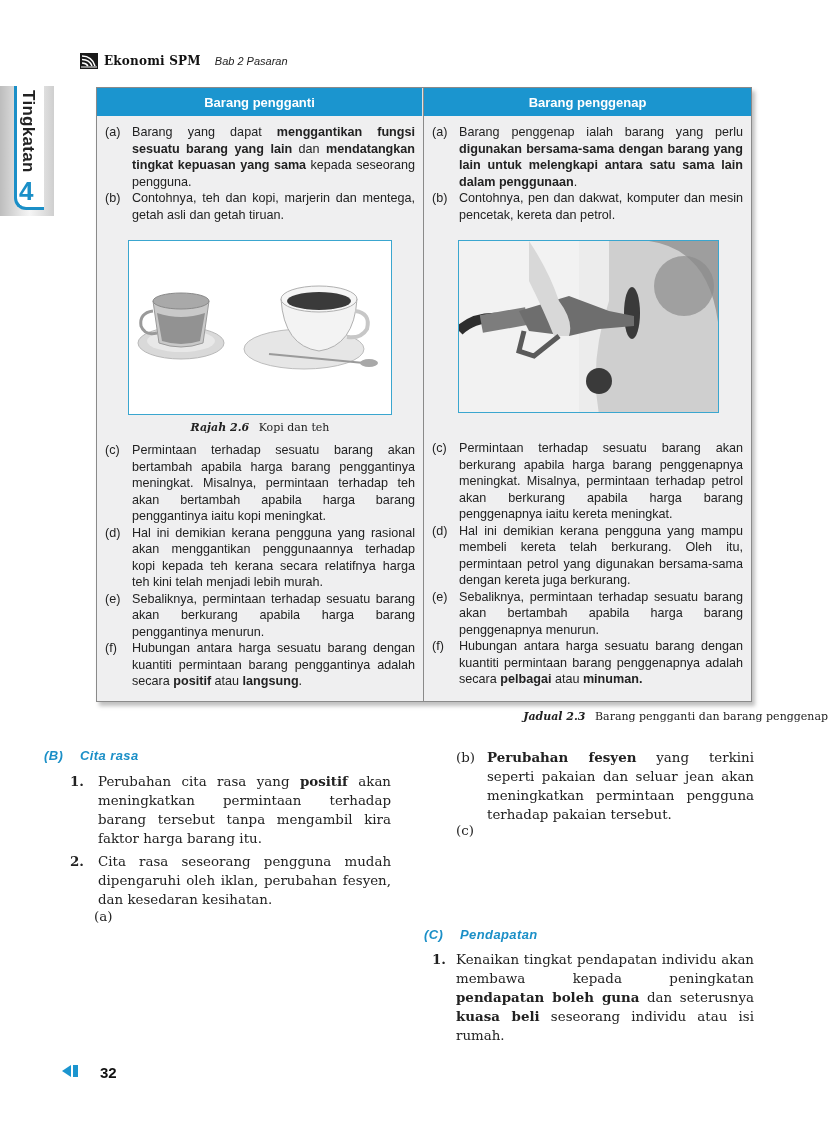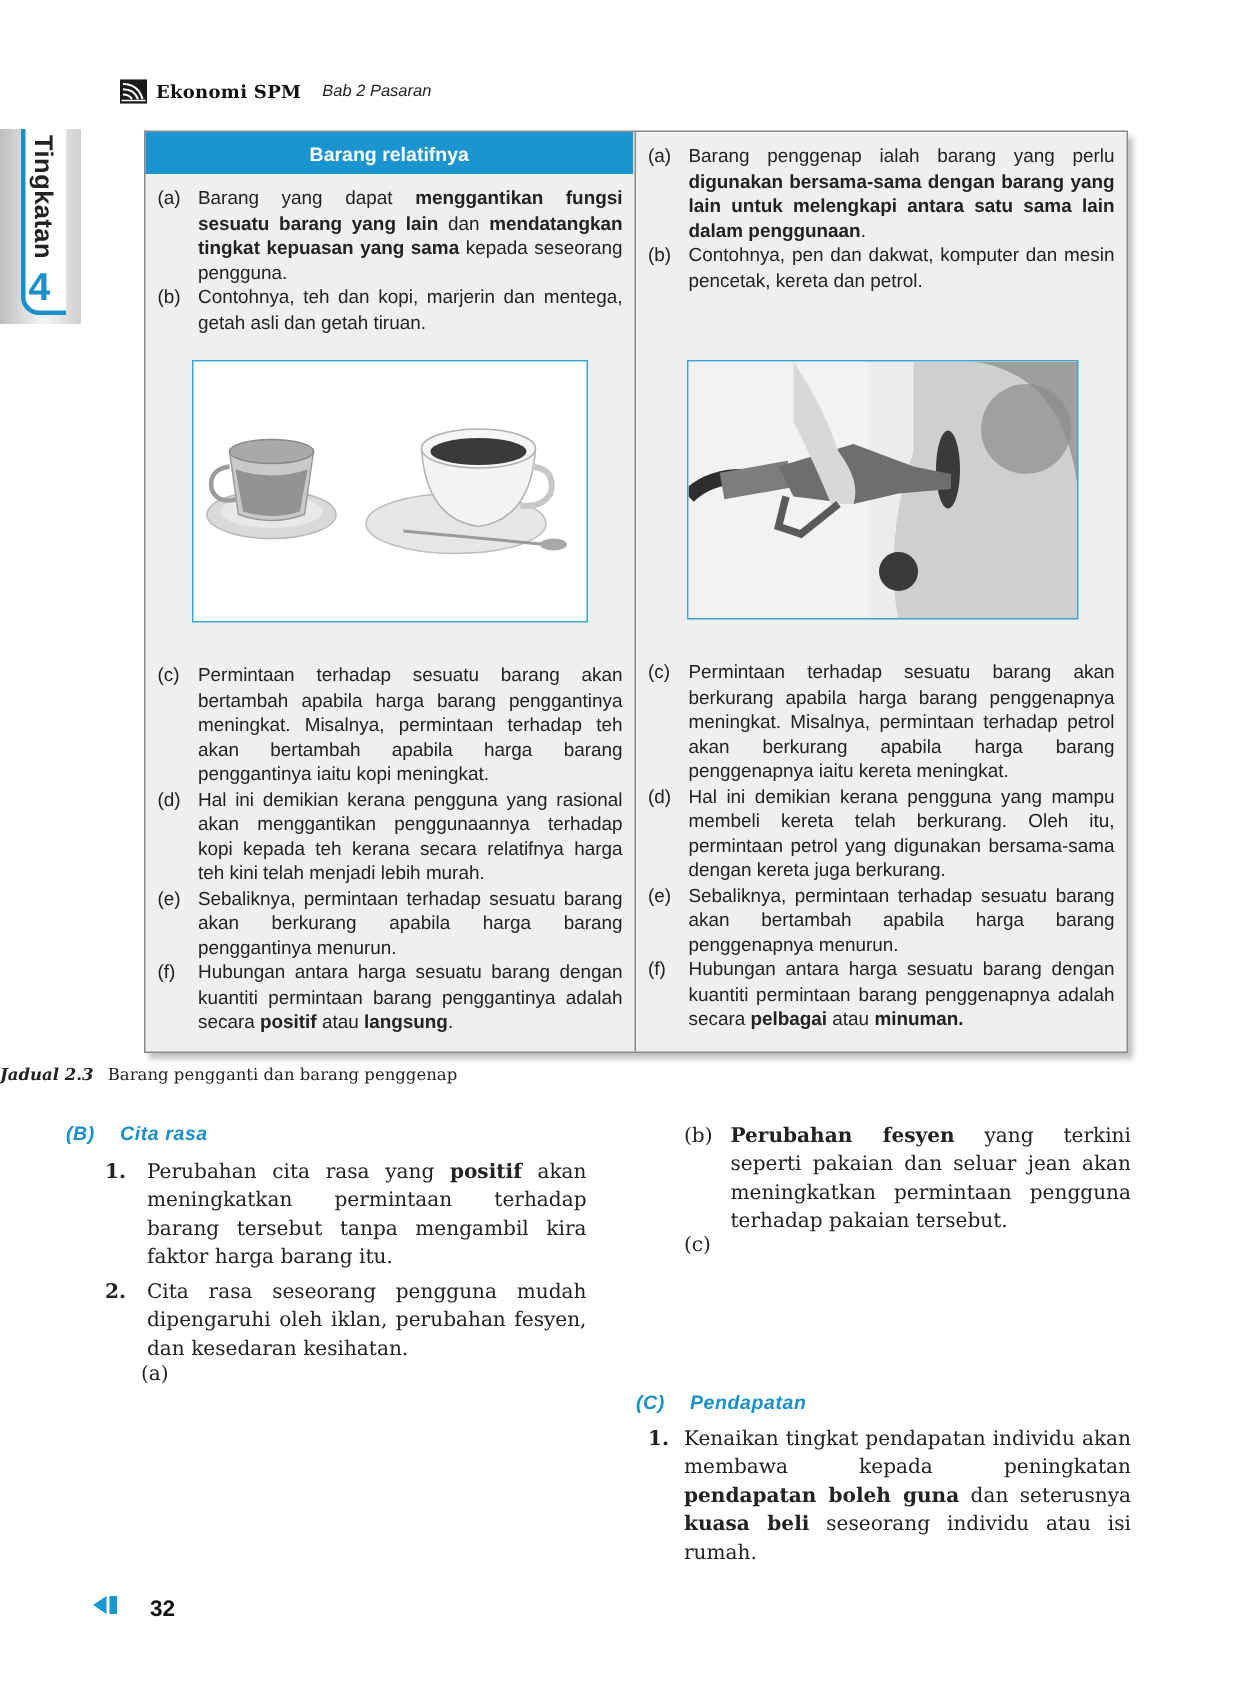--- a/index.html
+++ b/index.html
@@ -34,21 +34,21 @@
   .item { display: flex; }
   .item .lbl { width: 27px; flex: 0 0 27px; }
   .item .txt { flex: 1; text-align: justify; }
   .item .txt b { font-weight: bold; }
   .items.top { padding-top: 8px; }
   .figure-box { position: absolute; border: 1px solid #3aa6cf; background: #fff; overflow: hidden; }
   .caption { position: absolute; font-family: "DejaVu Serif", serif; font-size: 11px; color: #222; text-align: center; width: 100%; }
   .caption .fig-no { font-weight: bold; font-style: italic; margin-right: 6px; }
   .items.bottom { position: absolute; left: 0; right: 0; }
 
-  .table-caption { position: absolute; left: 0; width: 828px; top: 710px; text-align: left;
+  .table-caption { position: absolute; left: 0; width: 828px; top: 710px; text-align: right;
     font-family: "DejaVu Serif", serif; font-size: 11px; color: #222; }
   .table-caption .tno { font-weight: bold; font-style: italic; margin-right: 6px; }
 
   
   .section-head { position: absolute; font-weight: bold; font-style: italic; font-size: 13px; color: #1b8fc7; letter-spacing: 0.4px; }
   .section-head .letter { display: inline-block; width: 36px; }
   .serif { font-family: "DejaVu Serif", serif; font-size: 13.4px; line-height: 19px; color: #222; }
   .numitem { position: absolute; display: flex; }
   .numitem .n { flex: 0 0 28px; width: 28px; font-weight: bold; text-align: left; }
   .numitem .t { flex: 1; text-align: justify; }
@@ -78,21 +78,21 @@
 </div>
 
 <div class="side-tab">
   <div class="side-tab-inner"></div>
   <span class="side-tab-label">Tingkatan</span>
   <span class="side-tab-num">4</span>
 </div>
 
 <div class="compare-table">
   <div class="col left">
-    <div class="col-head">Barang relatifnya</div>
+    <div class="col-head">Barang pengganti</div>
     <div class="items top" id="c0-top">
         <div class="item">
           <span class="lbl">(a)</span>
           <span class="txt"><span>Barang yang dapat </span><b>menggantikan fungsi sesuatu barang yang lain</b><span> dan </span><b>mendatangkan tingkat kepuasan yang sama</b><span> kepada seseorang pengguna.</span></span>
         </div>
         <div class="item">
           <span class="lbl">(b)</span>
           <span class="txt"><span>Contohnya, teh dan kopi, marjerin dan mentega, getah asli dan getah tiruan.</span></span>
         </div>
       </div>
@@ -111,20 +111,24 @@
 
         <path d="M152 58 Q155 105 190 110 Q225 105 228 58 Z" fill="#f3f3f3" stroke="#b0b0b0"></path>
         <ellipse cx="190" cy="58" rx="38" ry="13" fill="#f5f5f5" stroke="#b0b0b0"></ellipse>
         <ellipse cx="190" cy="60" rx="32" ry="9" fill="#3a3a3a"></ellipse>
         <path d="M226 70 Q242 72 238 88 Q232 98 218 96" stroke="#c7c7c7" stroke-width="4" fill="none"></path>
 
         <path d="M140 113 L235 122" stroke="#9a9a9a" stroke-width="2"></path>
         <ellipse cx="240" cy="122" rx="9" ry="4" fill="#a8a8a8"></ellipse>
       </svg>
     </div>
+    <div class="caption" style="top:333px;">
+      <span class="fig-no">Rajah 2.6</span>
+      <span>Kopi dan teh</span>
+    </div>
     <div class="items bottom" style="top:354px;" id="c0-bottom">
         <div class="item">
           <span class="lbl">(c)</span>
           <span class="txt"><span>Permintaan terhadap sesuatu barang akan bertambah apabila harga barang penggantinya meningkat. Misalnya, permintaan terhadap teh akan bertambah apabila harga barang penggantinya iaitu kopi meningkat.</span></span>
         </div>
         <div class="item">
           <span class="lbl">(d)</span>
           <span class="txt"><span>Hal ini demikian kerana pengguna yang rasional akan menggantikan penggunaannya terhadap kopi kepada teh kerana secara relatifnya harga teh kini telah menjadi lebih murah.</span></span>
         </div>
         <div class="item">
@@ -132,20 +136,21 @@
           <span class="txt"><span>Sebaliknya, permintaan terhadap sesuatu barang akan berkurang apabila harga barang penggantinya menurun.</span></span>
         </div>
         <div class="item">
           <span class="lbl">(f)</span>
           <span class="txt"><span>Hubungan antara harga sesuatu barang dengan kuantiti permintaan barang penggantinya adalah secara </span><b>positif</b><span> atau </span><b>langsung</b><span>.</span></span>
         </div>
       </div>
   </div>
 
   <div class="col right">
+    <div class="col-head">Barang penggenap</div>
     <div class="items top" id="c1-top">
         <div class="item">
           <span class="lbl">(a)</span>
           <span class="txt"><span>Barang penggenap ialah barang yang perlu </span><b>digunakan bersama-sama dengan barang yang lain untuk melengkapi antara satu sama lain dalam penggunaan</b><span>.</span></span>
         </div>
         <div class="item">
           <span class="lbl">(b)</span>
           <span class="txt"><span>Contohnya, pen dan dakwat, komputer dan mesin pencetak, kereta dan petrol.</span></span>
         </div>
       </div>

